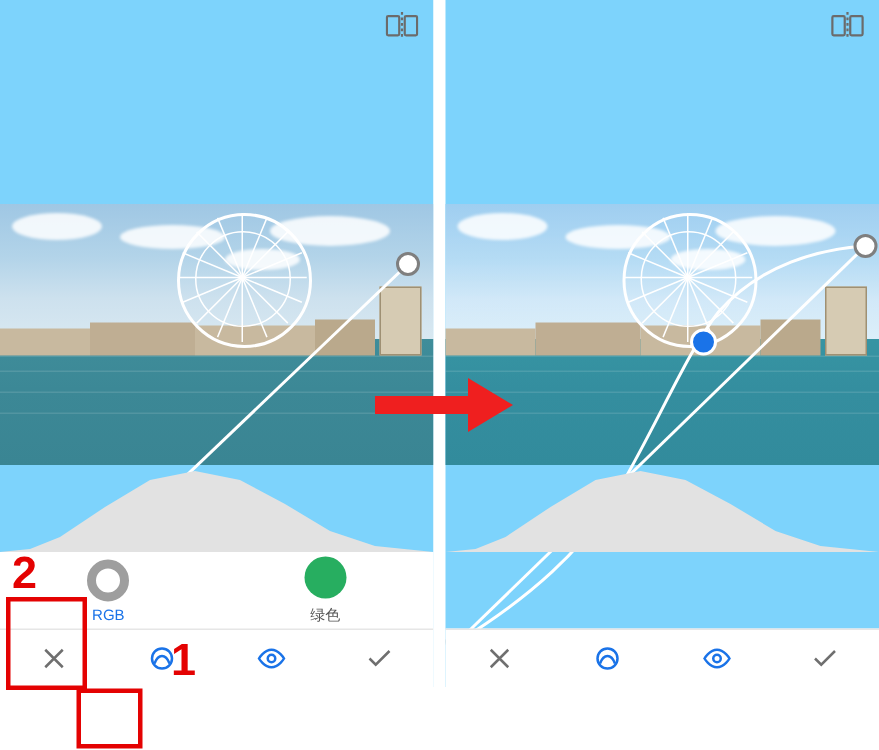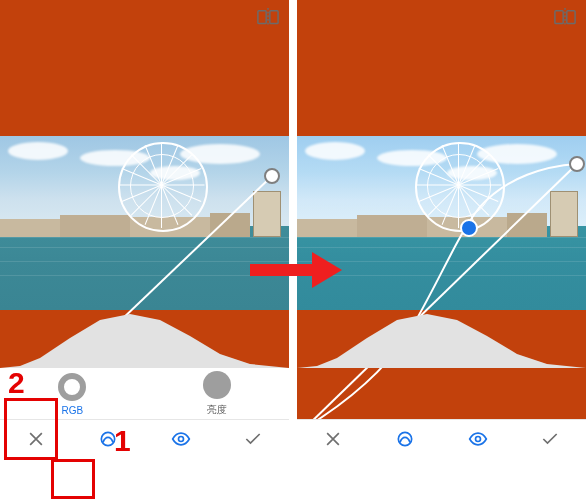--- a/index.html
+++ b/index.html
@@ -1,17 +1,17 @@
 <!DOCTYPE html>
 <html><head>
 <meta charset="utf-8">
 <style>
   html,body{margin:0;padding:0;font-family:-apple-system,Helvetica,Arial,sans-serif;background:#fff}
   .stage{position:relative;width:586px;height:500px;overflow:hidden}
-  .panel{position:absolute;top:0;width:289px;height:458px;background:#c2410c}
+  .panel{position:absolute;top:0;width:289px;height:458px;background:#7dd3fc}
   .panel.left{left:0}
   .panel.right{left:297px}
   .divider{position:absolute;left:289px;top:0;width:8px;height:500px;background:#fff}
 
   
   .cmp{position:absolute;top:8px;right:10px;width:22px;height:18px;cursor:pointer}
   .cmp svg{display:block}
 
   
   .photo{position:absolute;left:0;top:136px;width:289px;height:174px}
@@ -124,22 +124,22 @@
           <path fill="#e2e2e2" d="M0,60 L20,58 40,50 70,30 100,12 130,6 160,12 190,28 220,46 250,56 289,60 Z"></path>
         </svg>
     </div>
 
     <div class="swrow">
       <div class="sw sel">
         <div class="ball" style="background:#fff;border:6px solid #9e9e9e;box-sizing:border-box"></div>
         <div class="lab">RGB</div>
       </div>
       <div class="sw">
-        <div class="ball" style="background:#9e9e9e"></div>
-        <div class="lab">亮度</div>
+        <div class="ball" style="background:#27ae60"></div>
+        <div class="lab">绿色</div>
       </div>
     </div>
 
     <div class="tbar">
       <div class="tb">
         <svg viewBox="0 0 24 24">
             <path stroke="#6f6f6f" stroke-width="2" fill="none" d="M5 5l14 14M19 5L5 19"></path>
           </svg>
       </div>
       <div class="tb">

